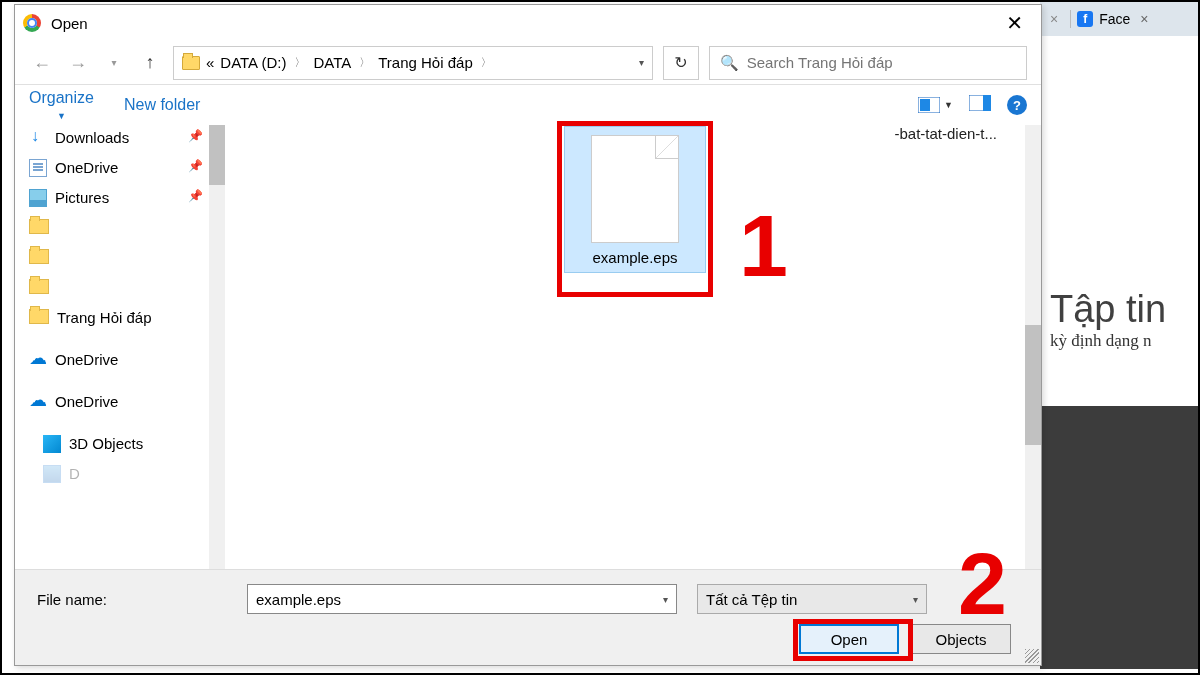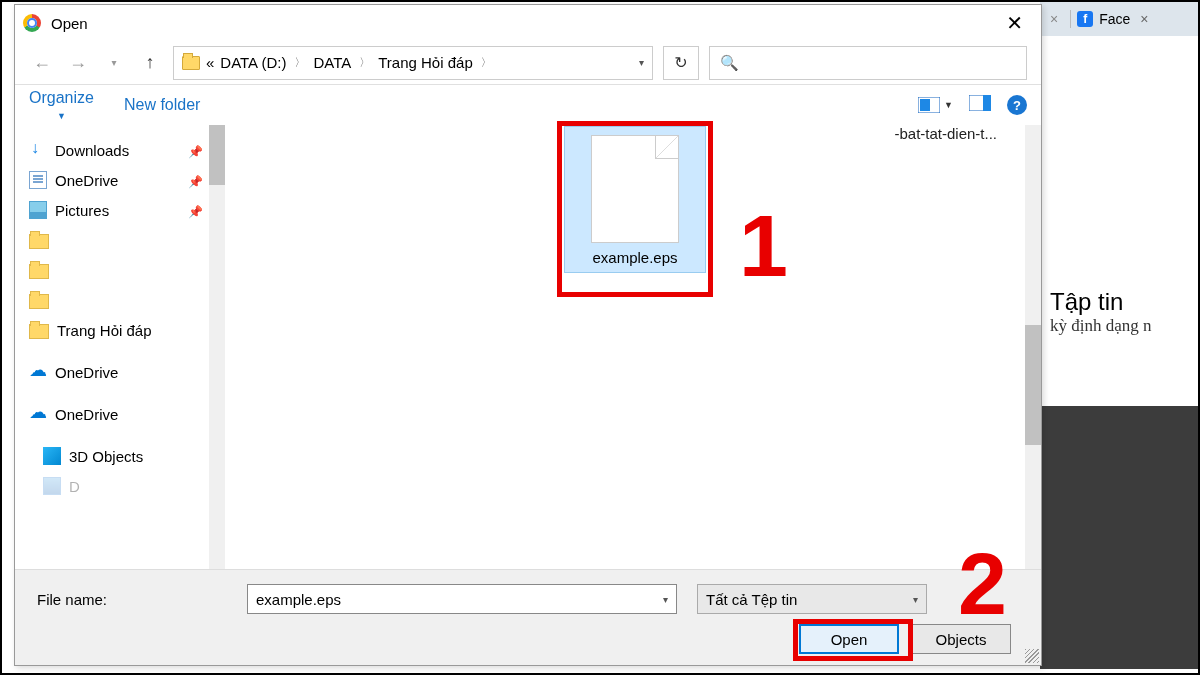--- a/index.html
+++ b/index.html
@@ -5,21 +5,21 @@
   * { box-sizing: border-box; margin: 0; padding: 0; font-family: "Segoe UI", Tahoma, sans-serif; }
   body { width: 1200px; height: 675px; background: #f0f0f0; position: relative; overflow: hidden; }
   .canvas { width: 1200px; height: 675px; border: 2px solid #000; position: relative; background: #fff; }
 
   
   .bg-window { position: absolute; left: 1038px; top: 0; right: 0; bottom: 4px; background: #fff; }
   .bg-tabs { height: 34px; background: #dde5ec; display: flex; align-items: center; padding-left: 10px; font-size: 14px; }
   .bg-tab { display: flex; align-items: center; gap: 6px; }
   .bg-tab .fb { width:16px;height:16px;background:#1877f2;border-radius:3px;display:flex;align-items:center;justify-content:center;color:#fff;font-weight:bold;font-size:12px;}
   .bg-body { position: absolute; top: 34px; left: 0; right: 0; bottom: 0; background: #fff; }
-  .bg-title { color: #000000; font-size: 24px; margin-top: 252px; padding-left: 10px; white-space: nowrap; }
+  .bg-title { color: #404040; font-size: 38px; margin-top: 252px; padding-left: 10px; white-space: nowrap; }
   .bg-sub { font-size: 17px; color: #333; padding-left: 10px; margin-top: 0; white-space: nowrap; font-family: Liberation Serif, serif; }
   .bg-dark { position: absolute; top: 370px; left: 0; right: 0; bottom: 0; background: #3c3c3c; color: #fff; font-size: 15px; padding: 8px;}
 
   
   .dialog { position: absolute; left: 12px; top: 2px; width: 1028px; height: 662px; background: #fff; border: 1px solid #999; box-shadow: 2px 2px 6px rgba(0,0,0,0.15); }
   .titlebar { height: 36px; display: flex; align-items: center; padding: 0 8px; font-size: 15px; }
   .titlebar .chrome-icon { width:18px; height:18px; margin-right:10px; position:relative;}
   .titlebar .chrome-icon::before { content:""; position:absolute; inset:0; border-radius:50%; background: conic-gradient(#ea4335 0 120deg,#34a853 120deg 240deg,#fbbc05 240deg 360deg);}
   .titlebar .chrome-icon::after { content:""; position:absolute; inset:4px; border-radius:50%; background:#fff; box-shadow: inset 0 0 0 2px #4285f4;}
   .titlebar .close { margin-left:auto; font-size:20px; padding:0 10px; cursor:pointer;}
@@ -45,21 +45,21 @@
   .toolrow .nf { color:#1a73c7;}
   .toolrow .right { margin-left:auto; display:flex; align-items:center; gap:16px;}
   .toolrow .viewbtn { display:flex; align-items:center; gap:4px;}
   .toolrow .help { width:20px;height:20px;border-radius:50%;background:#1976d2;color:#fff;font-size:13px;font-weight:bold;display:flex;align-items:center;justify-content:center;}
 
   .body { position:absolute; top:120px; left:0; right:0; bottom:96px; display:flex;}
   .sidebar { width:210px; border-right:none; overflow:hidden; position:relative;}
   .sidebar .scrollthumb { position:absolute; right:0; top:0; width:16px; height:60px; background:#c1c1c1;}
   .sidebar .scrolltrack { position:absolute; right:0; top:0; bottom:0; width:16px; background:#f0f0f0;}
   .tree { padding: 4px 0 0 14px; font-size:15px;}
-  .tree-item { display:flex; align-items:flex-end; gap:8px; height:30px; white-space:nowrap;}
+  .tree-item { display:flex; align-items:flex-start; gap:8px; height:30px; white-space:nowrap;}
   .tree-item .pin { color:#888; font-size:12px;}
   .ico { width:18px; height:18px; flex-shrink:0; display:inline-block;}
   .ico.download { position:relative;}
   .ico.download::before { content:"↓"; color:#1e88e5; font-weight:bold; font-size:16px; position:absolute; left:2px; top:-2px;}
   .ico.doc { border:1px solid #7aa5d2; background:#fff; position:relative;}
   .ico.doc::after { content:""; position:absolute; left:3px; top:3px; right:3px; height:2px; background:#7aa5d2; box-shadow: 0 3px 0 #7aa5d2, 0 6px 0 #7aa5d2;}
   .ico.pics { border:1px solid #4fa3d1; background:linear-gradient(#87ceeb 60%,#4fa3d1 60%);}
   .ico.folder { width:20px; height:15px; background:#ffd868; border:1px solid #e0b84a; position:relative;}
   .ico.folder::before { content:""; position:absolute; top:-4px; left:0; width:8px; height:4px; background:#ffd868; border:1px solid #e0b84a; border-bottom:none;}
   .ico.onedrive { position:relative;}
@@ -136,20 +136,21 @@
         <span class="crumb">DATA</span>
         <span class="chev">〉</span>
         <span class="crumb">Trang Hỏi đáp</span>
         <span class="chev">〉</span>
         <span class="spacer"></span>
         <span class="dd">▾</span>
       </div>
       <div class="reload">↻</div>
       <div class="search">
         <span class="sicon">🔍</span>
+        <input placeholder="Search Trang Hỏi đáp" style="">
       </div>
     </div>
 
     <div class="toolrow">
       <span class="org">
         <span>Organize</span>
         <span class="tri">▼</span>
       </span>
       <span class="nf">New folder</span>
       <div class="right">

